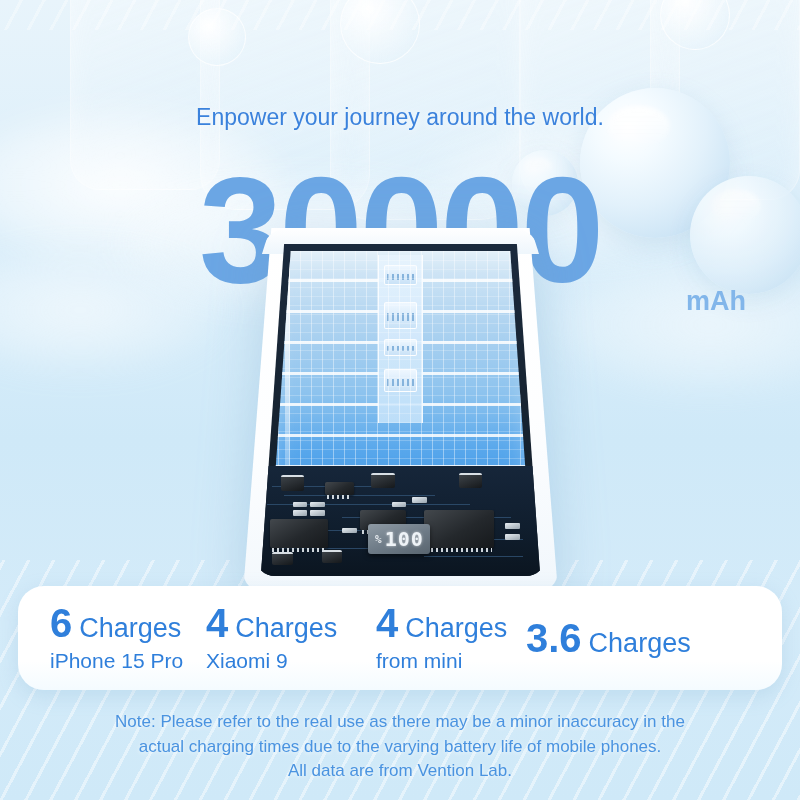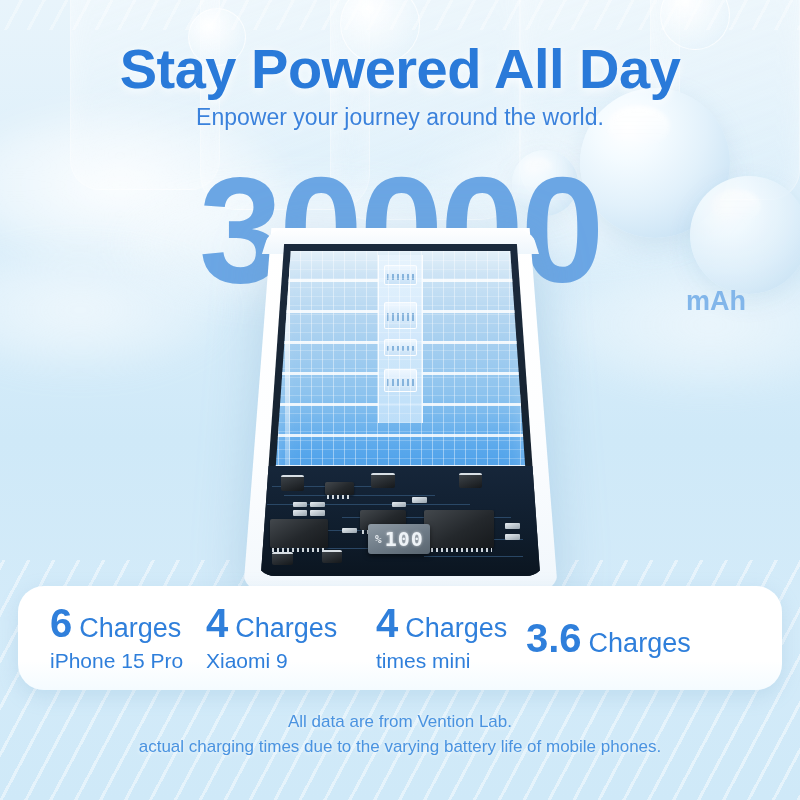--- a/index.html
+++ b/index.html
@@ -338,21 +338,20 @@
     <div class="cloud cl3"></div>
     <div class="cloud cl4"></div>
     <div class="cloud cl5"></div>
     <div class="sphere sp3"></div>
     <div class="sphere sp1"></div>
     <div class="sphere sp2"></div>
     <div class="stripes"></div>
     <div class="stripes-top"></div>
   </div>
 
-  <div class="headline">Stay Powered All Day</div>
   <div class="subhead">Enpower your journey around the world.</div>
 
   <div class="bignum">30000</div>
   <div class="mah">mAh</div>
 
   <div class="device">
     <div class="shell"></div>
     <div class="shell-rim"></div>
 
     <div class="cavity">
@@ -422,30 +421,31 @@
         <span class="stat-unit">Charges</span>
       </div>
       <div class="stat-device">Xiaomi 9</div>
     </div>
 
     <div class="stat s3">
       <div class="stat-top">
         <span class="stat-num">4</span>
         <span class="stat-unit">Charges</span>
       </div>
-      <div class="stat-device">times mini</div>
+      <div class="stat-device">from mini</div>
     </div>
 
     <div class="stat s4">
       <div class="stat-top">
         <span class="stat-num">3.6</span>
         <span class="stat-unit">Charges</span>
       </div>
     </div>
 
   </div>
 
   <div class="note">
+    <div>Note: Please refer to the real use as there may be a minor inaccuracy in the</div>
+    <div>actual charging times due to the varying battery life of mobile phones.</div>
     <div>All data are from Vention Lab.</div>
-    <div>actual charging times due to the varying battery life of mobile phones.</div>
   </div>
 
 </div>
 
 </body></html>

